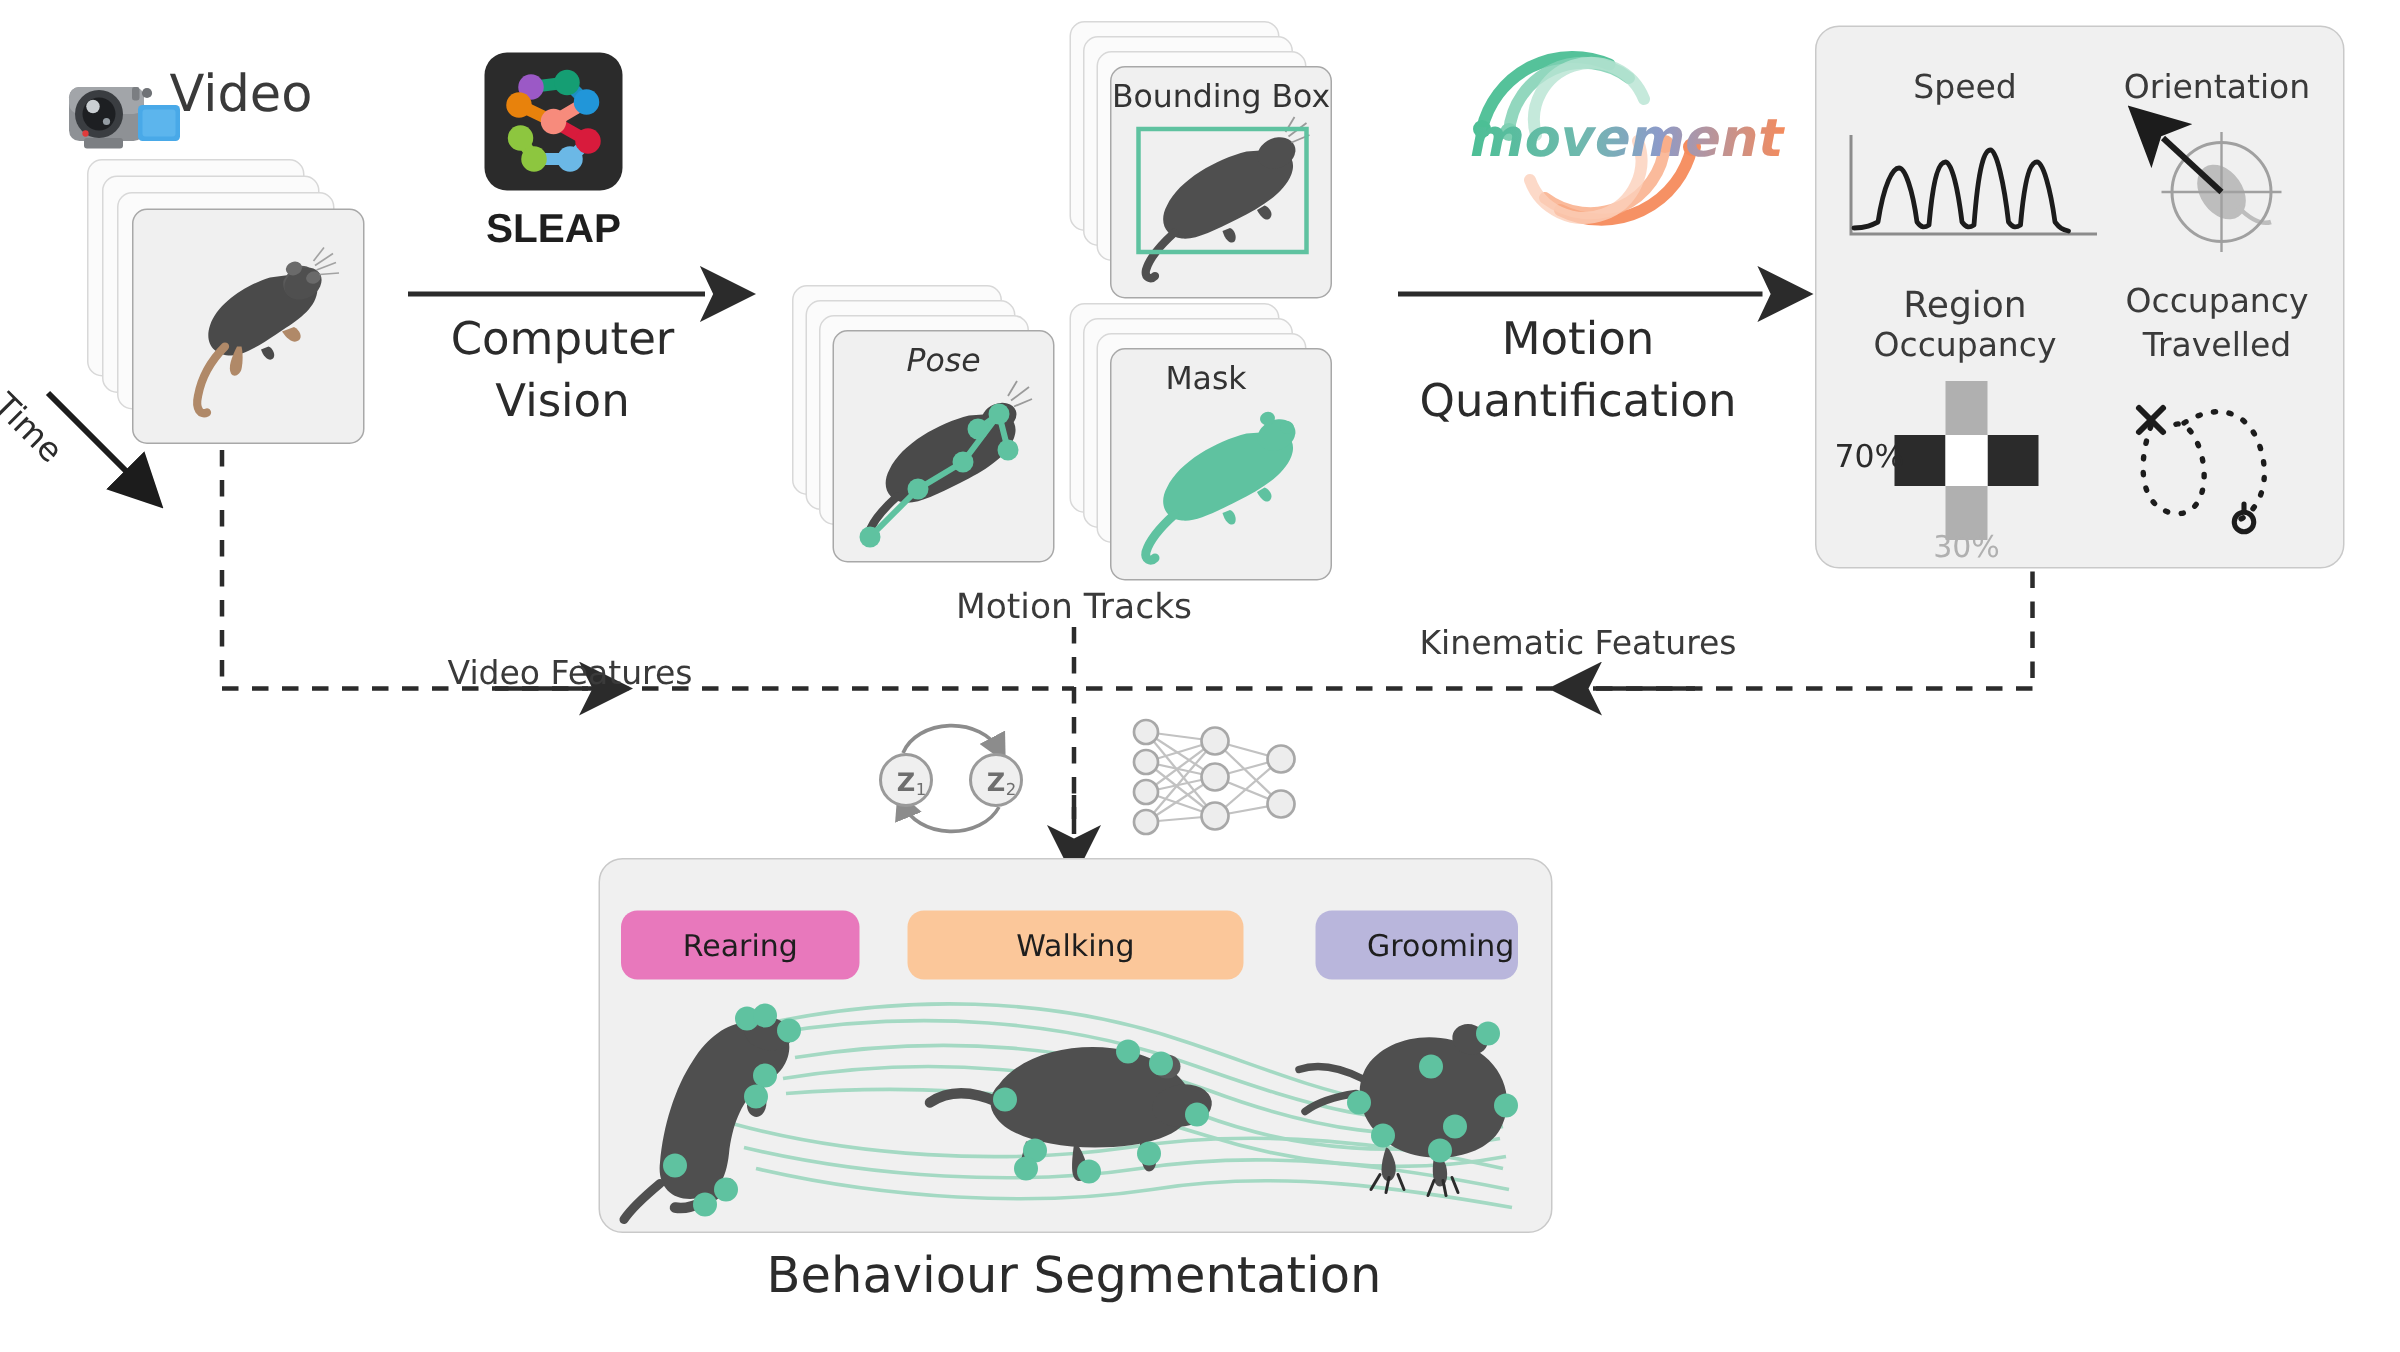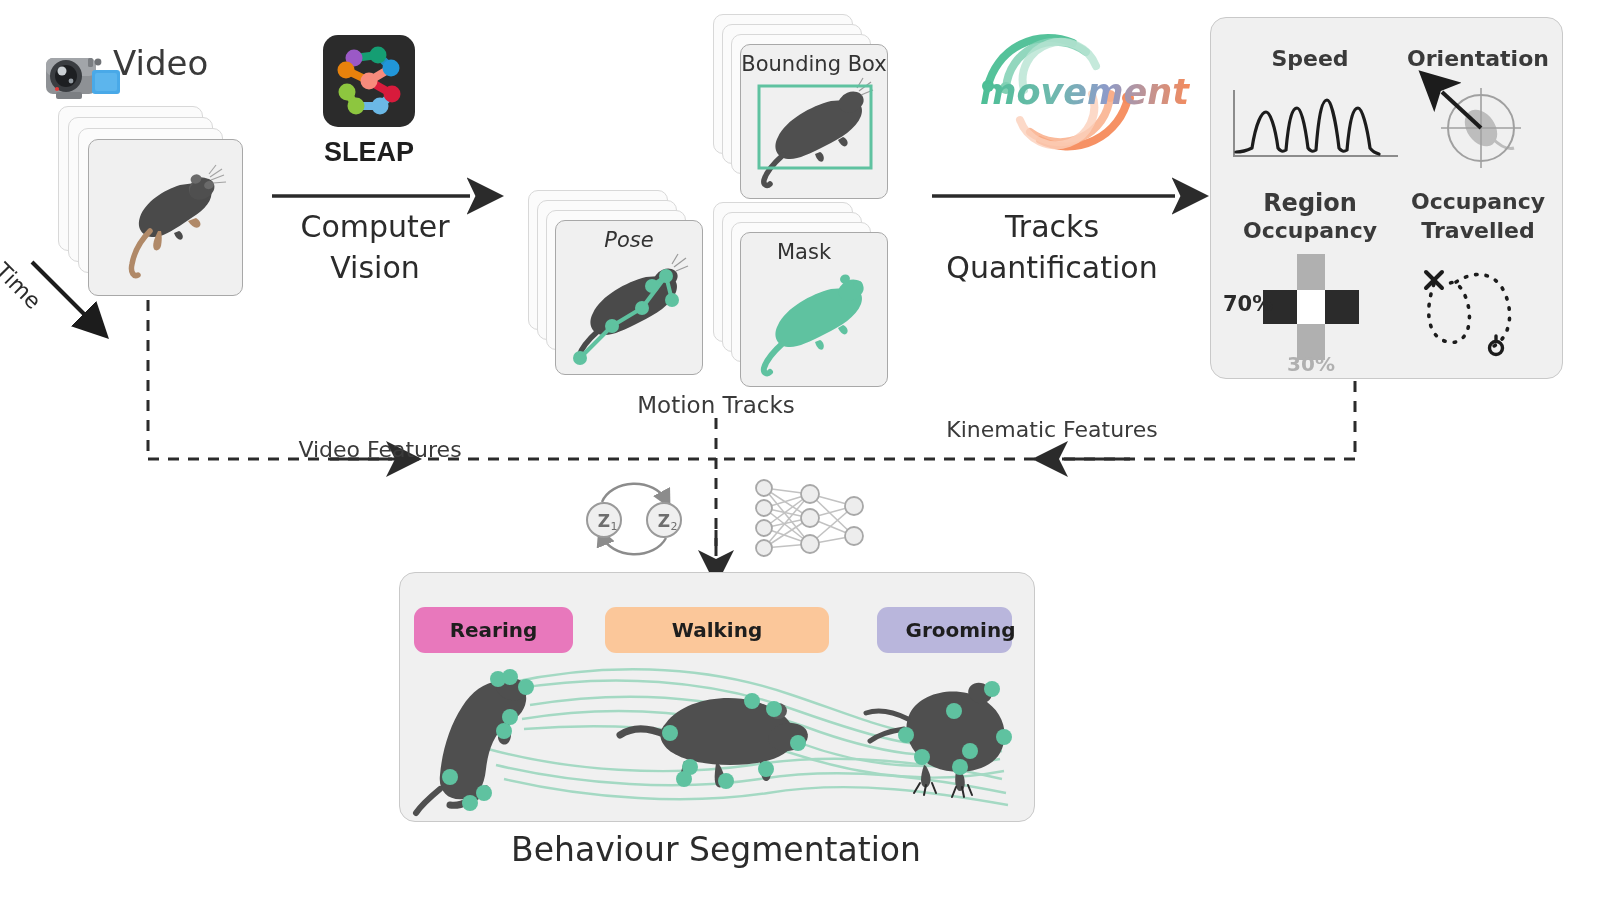--- a/index.html
+++ b/index.html
@@ -40,21 +40,20 @@
     font-size: 21px;
   }
 
   
   .panel {
     position: absolute;
     background: #f0f0f0;
     border: 1.5px solid #c9c9c9;
     border-radius: 16px;
     box-sizing: border-box;
-    font-weight: bold;
   }
 
   
   .pill {
     position: absolute;
     border-radius: 11px;
     display: flex; align-items: center; justify-content: center;
     font-size: 20px;
     color: #1e1e1e;
     box-sizing: border-box;
@@ -277,21 +276,21 @@
   </div>
 
   <svg class="abs" style="left:932px; top:185px;" width="260" height="24" viewBox="0 0 260 24">
     <defs>
       <marker id="solidArr2" markerWidth="11" markerHeight="11" refX="1" refY="5.5" orient="auto">
         <path d="M0,0 L11,5.5 L0,11 L2.6,5.5 z" fill="#2b2b2b"></path>
       </marker>
     </defs>
     <line x1="0" y1="11" x2="243" y2="11" stroke="#2b2b2b" stroke-width="3.4" marker-end="url(#solidArr2)"></line>
   </svg>
-  <div class="lbl lbl-center" style="left:1052px; top:209px; font-size:30px; color:#2b2b2b;">Tracks</div>
+  <div class="lbl lbl-center" style="left:1052px; top:209px; font-size:30px; color:#2b2b2b;">Motion</div>
   <div class="lbl lbl-center" style="left:1052px; top:250px; font-size:30px; color:#2b2b2b;">Quantification</div>
 
   <div class="panel" style="left:1210px; top:17px; width:353px; height:362px;">
 
     <div class="lbl lbl-center" style="left:99px; top:28px; font-size:22px;">Speed</div>
     <svg class="abs" style="left:19px; top:68px;" width="172" height="80" viewBox="0 0 172 80">
       <path d="M4 4 L4 70 L168 70" stroke="#8c8c8c" stroke-width="2" fill="none"></path>
       <path d="M6 66 C14 66 18 64 22 62 C26 36 32 26 36 26 C40 26 45 40 48 62
                C51 66 53 66 56 64 C59 30 63 22 67 22 C71 22 75 38 78 62
                C81 66 83 66 86 64 C89 24 93 14 97 14 C101 14 106 36 109 62

